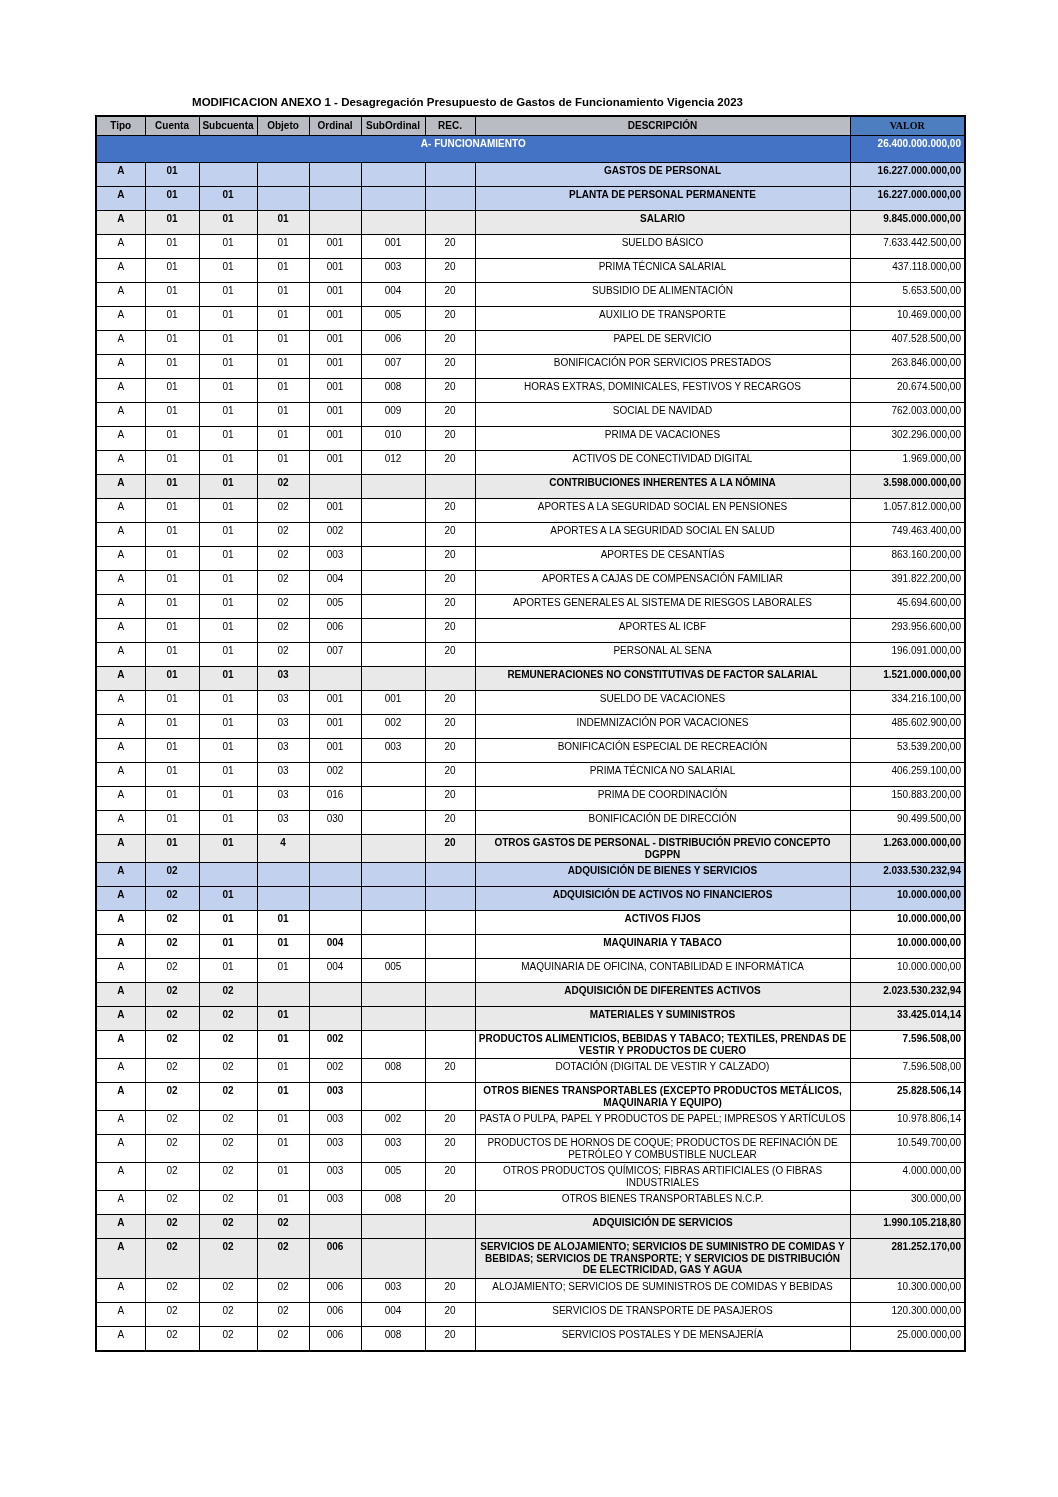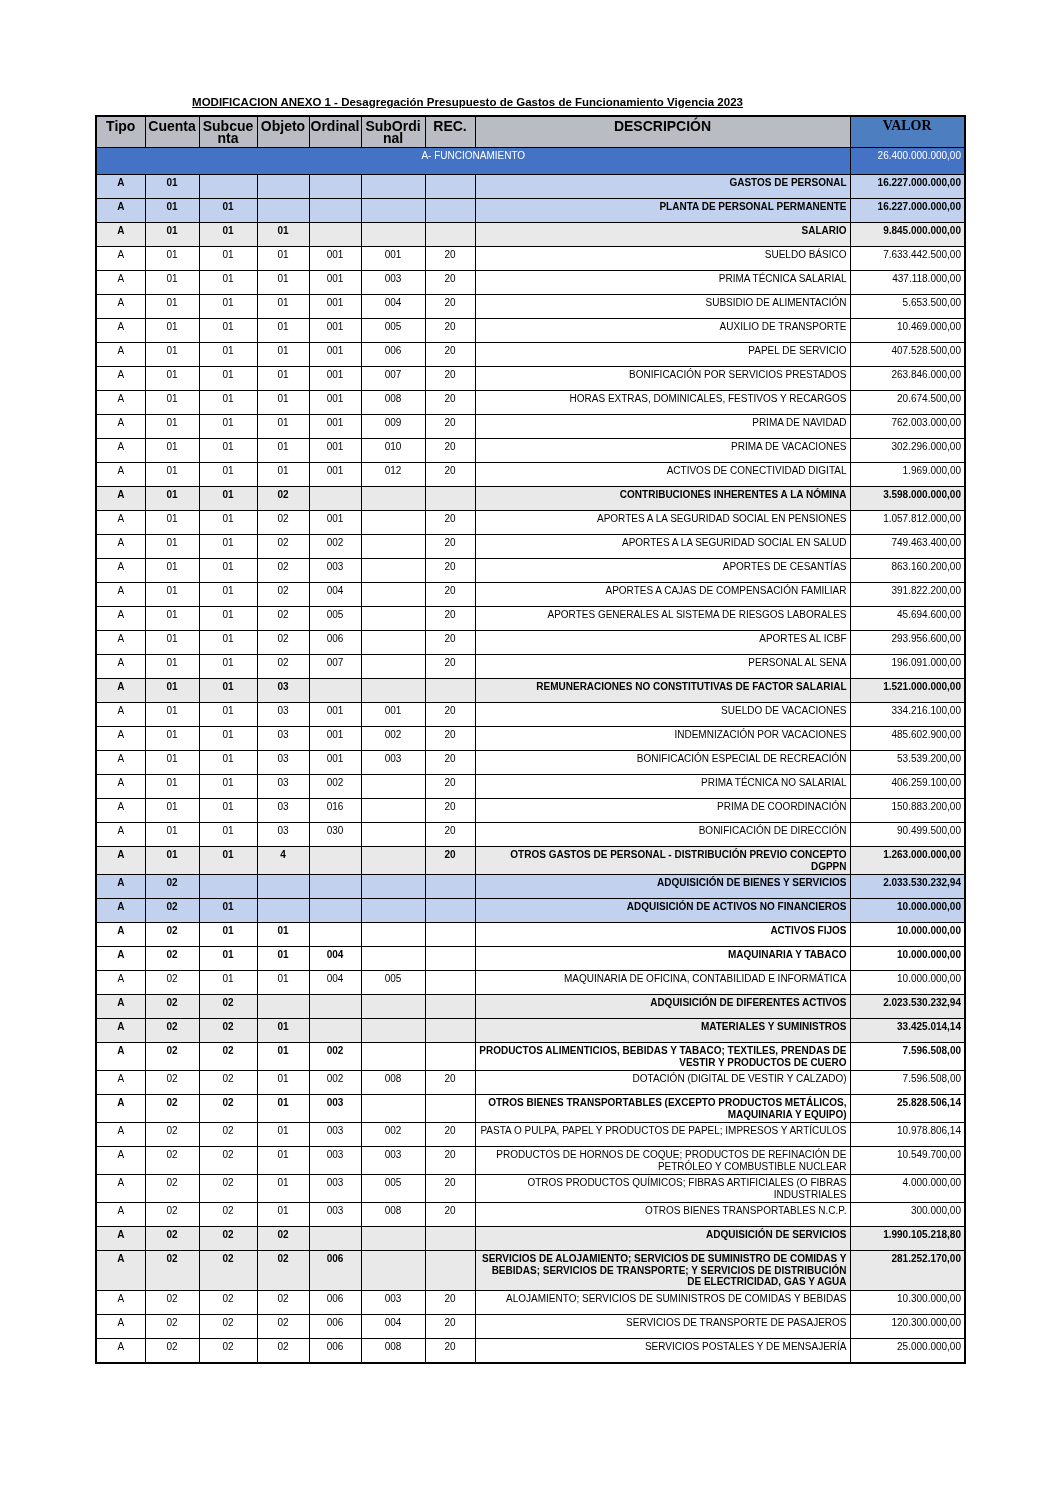--- a/index.html
+++ b/index.html
@@ -17,21 +17,20 @@
     font-family:"Liberation Sans","DejaVu Sans",sans-serif;
     color:#000;
   }
   .title{
     margin:96px 0 7px 33px;
     width:869px;
     text-align:center;
     font-size:11.5px;
     font-weight:bold;
     white-space:nowrap;
-    text-decoration:underline;
   }
   table.budget{
     border-collapse:collapse;
     table-layout:fixed;
     margin-left:95px;
     width:869px;
     border:2px solid var(--border-color);
   }
   th,td{
     border:1.5px solid var(--border-color);
@@ -39,33 +38,33 @@
     vertical-align:top;
     font-size:10px;
     line-height:11.5px;
     overflow:hidden;
     word-wrap:break-word;
   }
   thead th{
     background:var(--header-bg);
     font-weight:bold;
     text-align:center;
-    font-size:14px;
+    font-size:10px;
     line-height:12px;
     padding:3px 1px;
   }
   thead th.valor-h{background:var(--valor-header-bg);font-family:Liberation Serif, serif;}
   td{height:19px;}
   td.code{text-align:center;}
-  td.desc{text-align:right;}
+  td.desc{text-align:center;}
   td.valor{text-align:right;}
   tr.band td{
     background:var(--band-bg);
     color:var(--band-text);
-    font-weight:normal;
+    font-weight:bold;
     height:22px;
   }
   tr.band td.bandlabel{text-align:center;}
   tr.r-blue td{background:var(--blue-row-bg);font-weight:bold;}
   tr.r-gray td{background:var(--gray-row-bg);font-weight:bold;}
   tr.r-bold td{font-weight:bold;}
 </style>
 </head>
 <body>
 
@@ -212,21 +211,21 @@
         <td class="valor">20.674.500,00</td>
       </tr>
       <tr class="r-plain">
         <td class="code">A</td>
         <td class="code">01</td>
         <td class="code">01</td>
         <td class="code">01</td>
         <td class="code">001</td>
         <td class="code">009</td>
         <td class="code">20</td>
-        <td class="desc">PRIMA DE NAVIDAD</td>
+        <td class="desc">SOCIAL DE NAVIDAD</td>
         <td class="valor">762.003.000,00</td>
       </tr>
       <tr class="r-plain">
         <td class="code">A</td>
         <td class="code">01</td>
         <td class="code">01</td>
         <td class="code">01</td>
         <td class="code">001</td>
         <td class="code">010</td>
         <td class="code">20</td>

